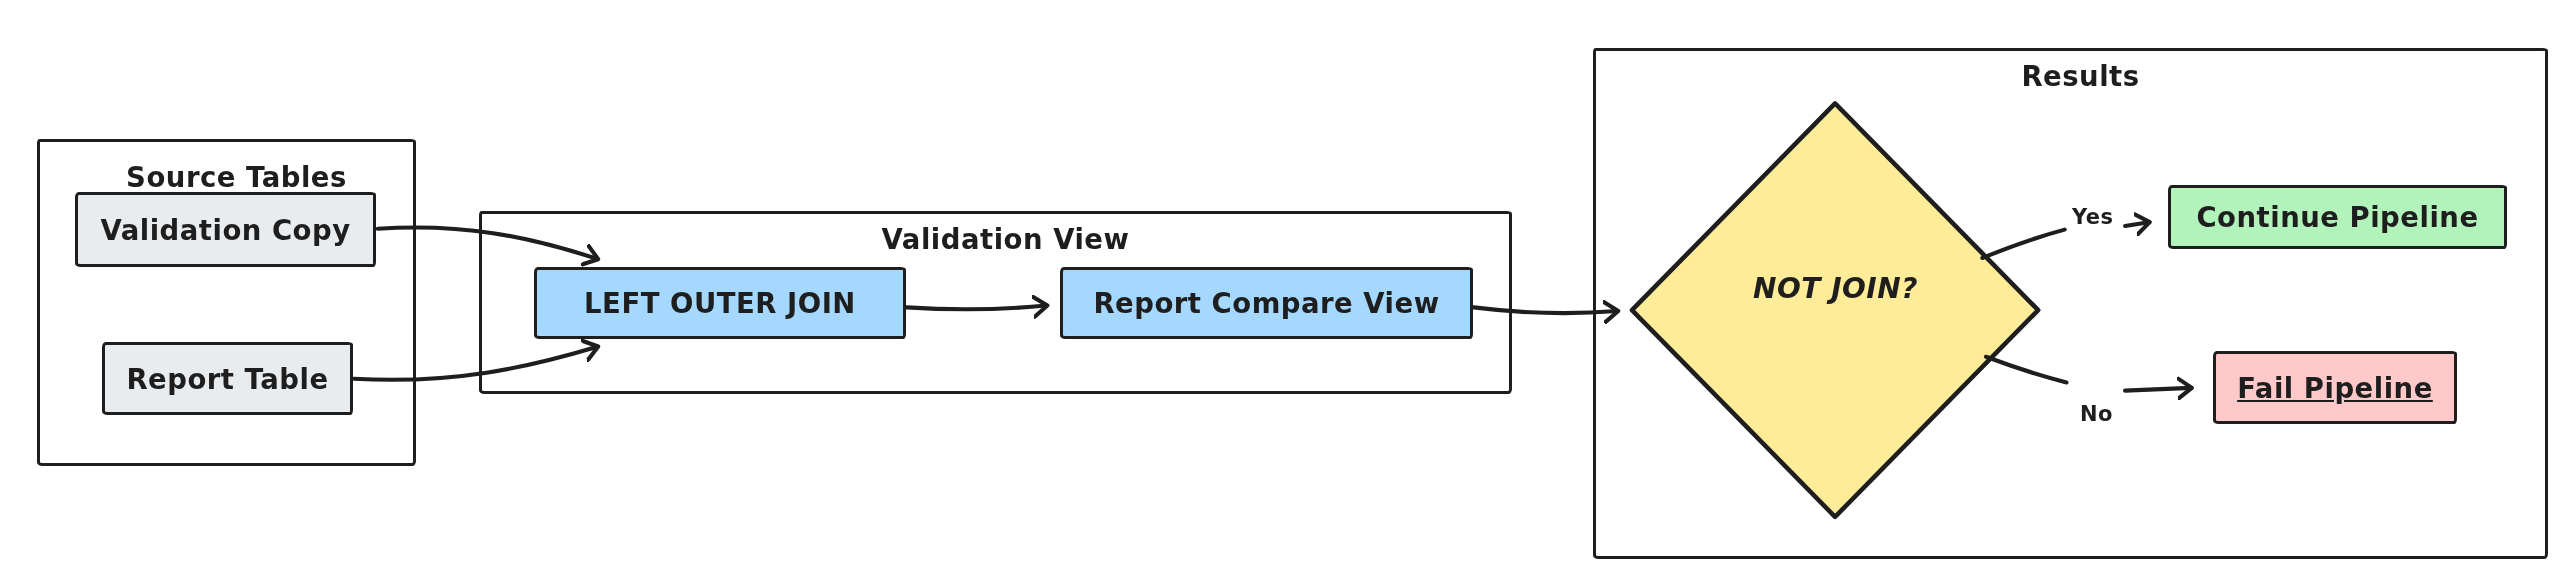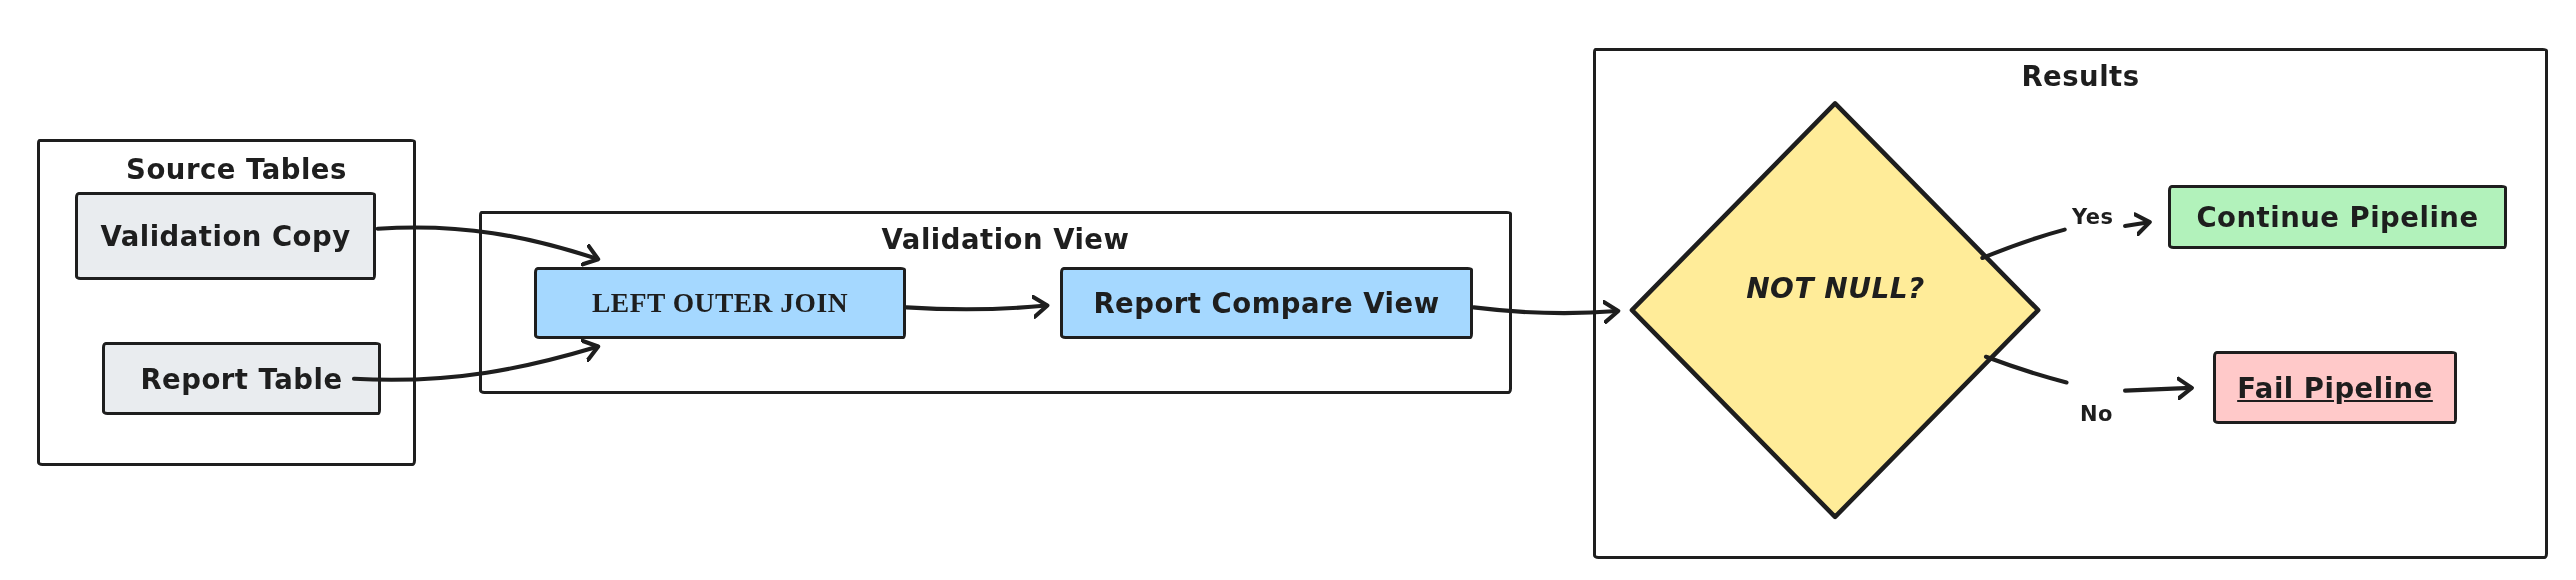--- a/index.html
+++ b/index.html
@@ -89,28 +89,28 @@
     font-style:italic;
     font-weight:600;
     letter-spacing:0.5px;
     line-height:40px;
     z-index:4;
     user-select:none;
   }
   .decision-label span{display:block;}
   
   #group-source     {left:37px;  top:139px; width:379px;  height:327px;}
-  #group-source .group-title    {padding-top:11px;}
+  #group-source .group-title    {padding-top:19px;}
   #group-validation {left:479px; top:211px; width:1033px; height:183px;}
   #group-validation .group-title{padding-top:9.2px;}
   #group-results    {left:1593px;top:48px;  width:955px; height:511px;}
   #group-results .group-title   {padding-top:9.2px;}
-  #node-validation-copy {left:75px;  top:192px; width:301px; height:88px;}
-  #node-report-table    {left:102px; top:342px; width:279px; height:73px;}
-  #node-join            {left:534px; top:267px; width:372px; height:72px;font-family:Liberation Serif, serif;}
+  #node-validation-copy {left:75px;  top:192px; width:301px; height:75px;}
+  #node-report-table    {left:102px; top:342px; width:251px; height:73px;}
+  #node-join            {left:534px; top:267px; width:372px; height:72px;}
   #node-compare         {left:1060px;top:267px; width:413px; height:72px;}
   #node-continue        {left:2168px;top:185px; width:339px; height:64px;}
   #node-fail            {left:2213px;top:351px; width:244px; height:73px;text-decoration:underline;}
   #label-yes {left:2072px;top:205px;}
   #label-no  {left:2080px;top:372px;margin-top:30px;}
 </style>
 </head>
 <body>
 
 <div class="canvas">
@@ -164,20 +164,20 @@
     <path class="edge" d="M 386 414 C 495 420, 575 402, 652 379" marker-end="url(#arrowhead)"></path>
     <path class="edge" d="M 990 336 Q 1070 341 1143 334" marker-end="url(#arrowhead)"></path>
     <path class="edge" d="M 1610 336 Q 1690 346 1767 340" marker-end="url(#arrowhead)"></path>
     <path class="edge" d="M 2166 282 Q 2215 262 2256 251"></path>
     <path class="edge" d="M 2322 247 L 2348 243" marker-end="url(#arrowhead)"></path>
     <path class="edge" d="M 2170 390 Q 2218 408 2258 418"></path>
     <path class="edge" d="M 2322 427 L 2394 424" marker-end="url(#arrowhead)"></path>
   </svg>
 
   <div class="decision-label">
-    <span>NOT NULL?</span>
+    <span>NOT JOIN?</span>
   </div>
 
   <span class="edge-label" id="label-yes">Yes</span>
   <span class="edge-label" id="label-no">No</span>
 
 </div>
 
 
 </body></html>

